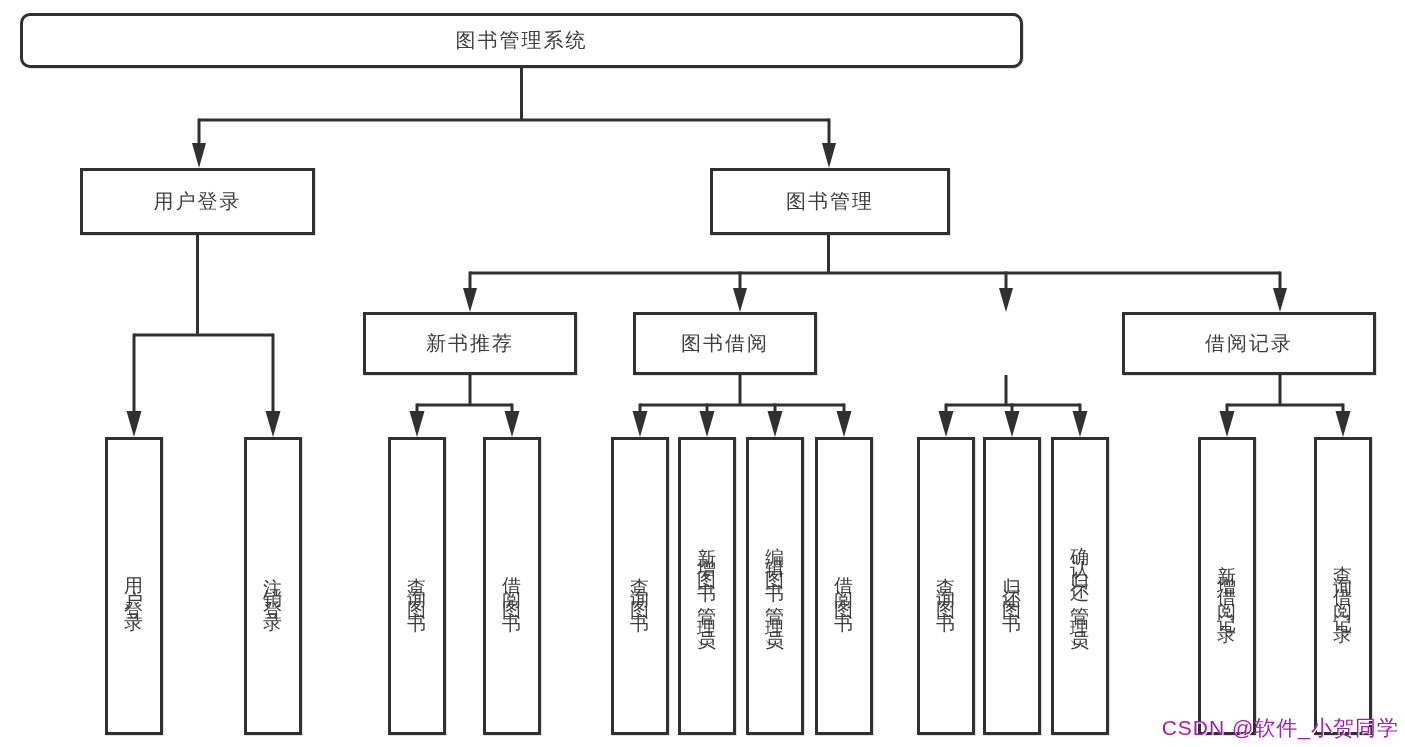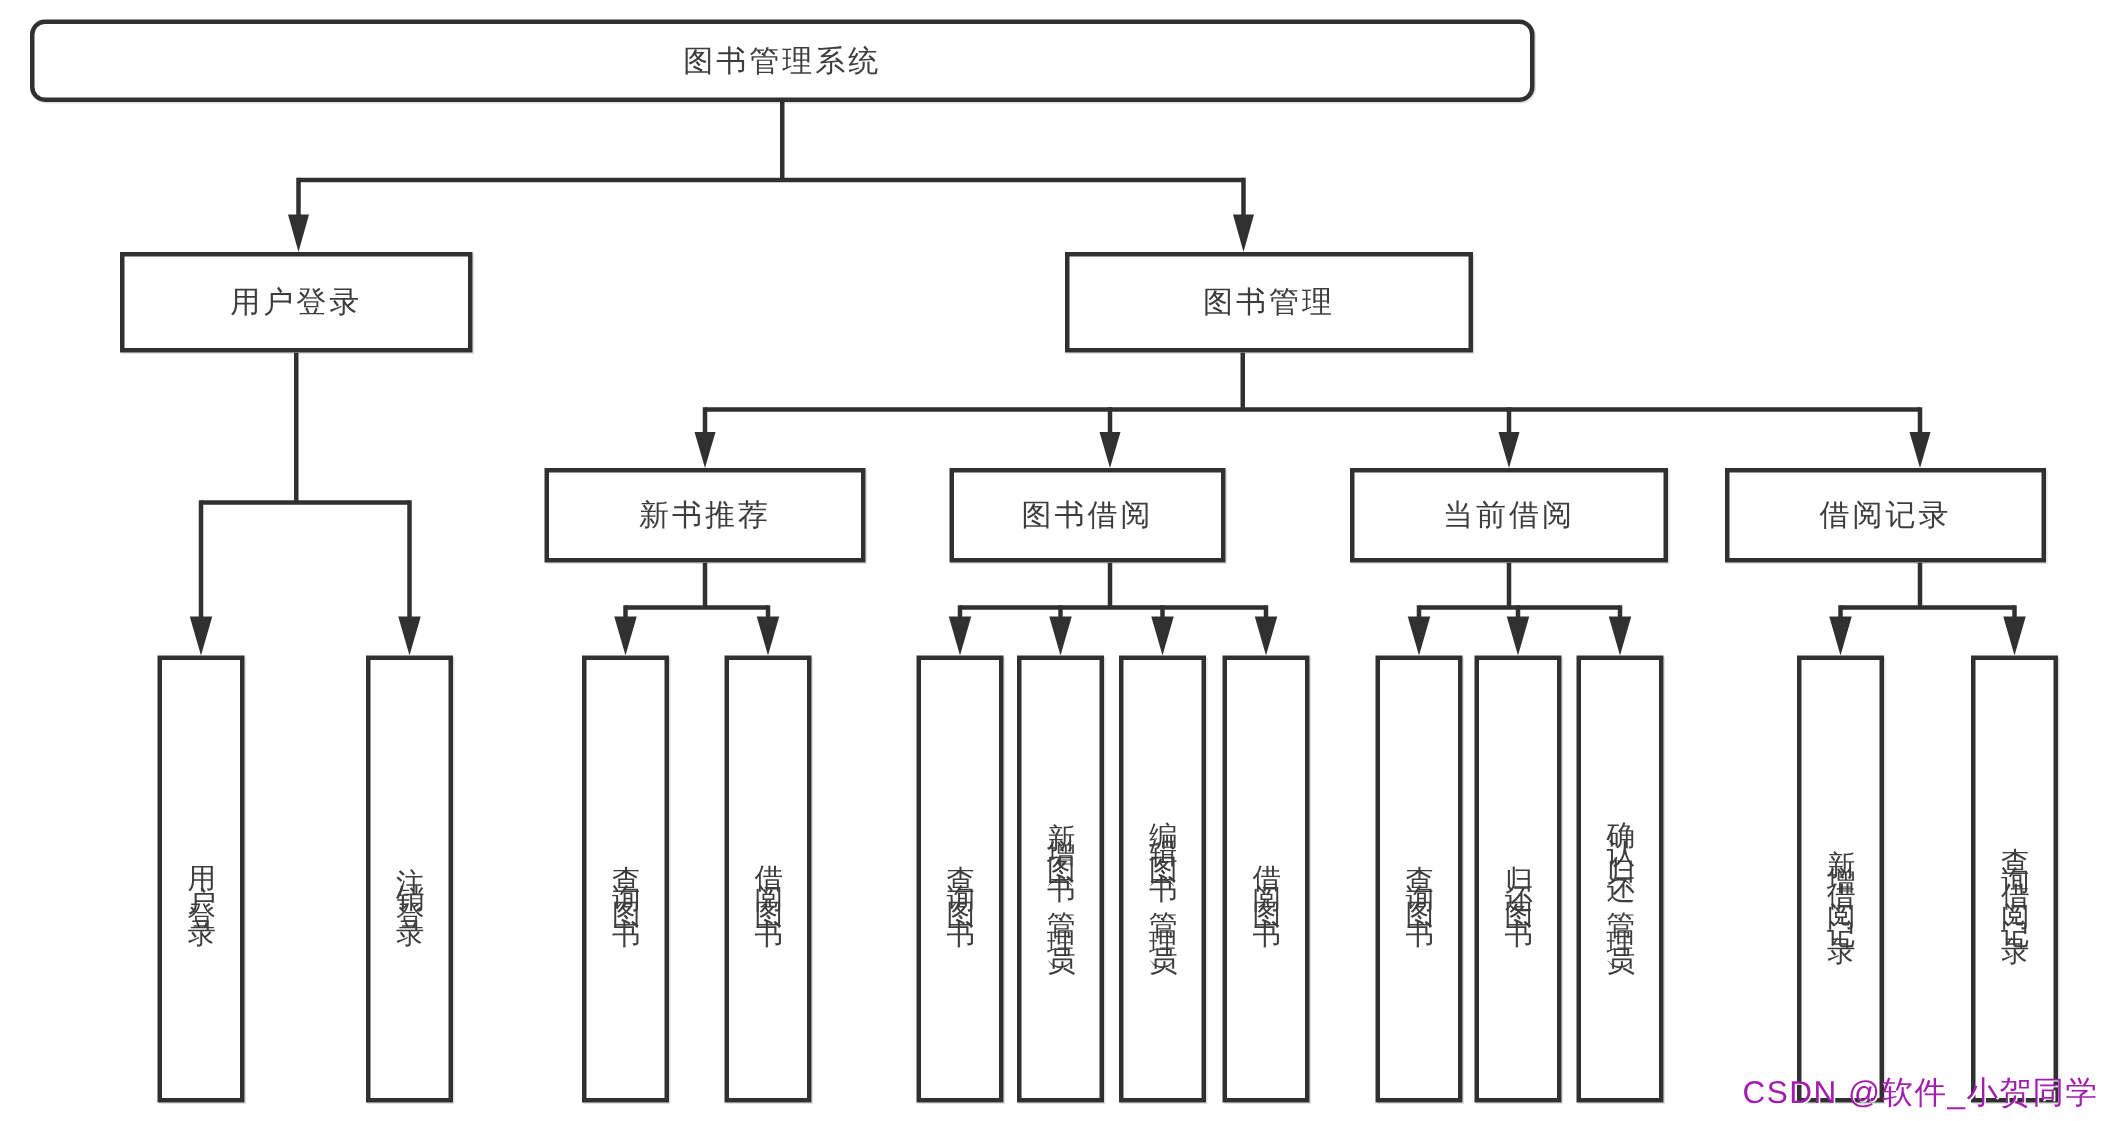--- a/index.html
+++ b/index.html
@@ -133,34 +133,31 @@
     </g>
   </svg>
 
   <div class="node" style="left:20px; top:13px; width:1003px; height:55px;border-radius:10px;">
     <span class="hlabel">图书管理系统</span>
   </div>
 
   <div class="node" style="left:80px; top:168px; width:235px; height:67px;">
     <span class="hlabel">用户登录</span>
   </div>
-  <div class="node" style="left:710px; top:168px; width:272px; height:67px;">
+  <div class="node" style="left:710px; top:168px; width:240px; height:67px;">
     <span class="hlabel">图书管理</span>
   </div>
 
   <div class="node" style="left:363px; top:312px; width:214px; height:63px;">
     <span class="hlabel">新书推荐</span>
   </div>
   <div class="node" style="left:633px; top:312px; width:184px; height:63px;">
     <span class="hlabel">图书借阅</span>
   </div>
-  <div class="node" style="left:900px; top:312px; width:212px; height:63px;">
-    <span class="hlabel">当前借阅</span>
-  </div>
-  <div class="node" style="left:1150px; top:312px; width:214px; height:63px;">
+  <div class="node" style="left:1122px; top:312px; width:254px; height:63px;">
     <span class="hlabel">借阅记录</span>
   </div>
 
   <div class="node leaf" style="left:105px; top:437px; width:58px; height:298px;">
     <span class="vlabel">用户登录</span>
   </div>
   <div class="node leaf" style="left:244px; top:437px; width:58px; height:298px;">
     <span class="vlabel">注销登录</span>
   </div>
 

